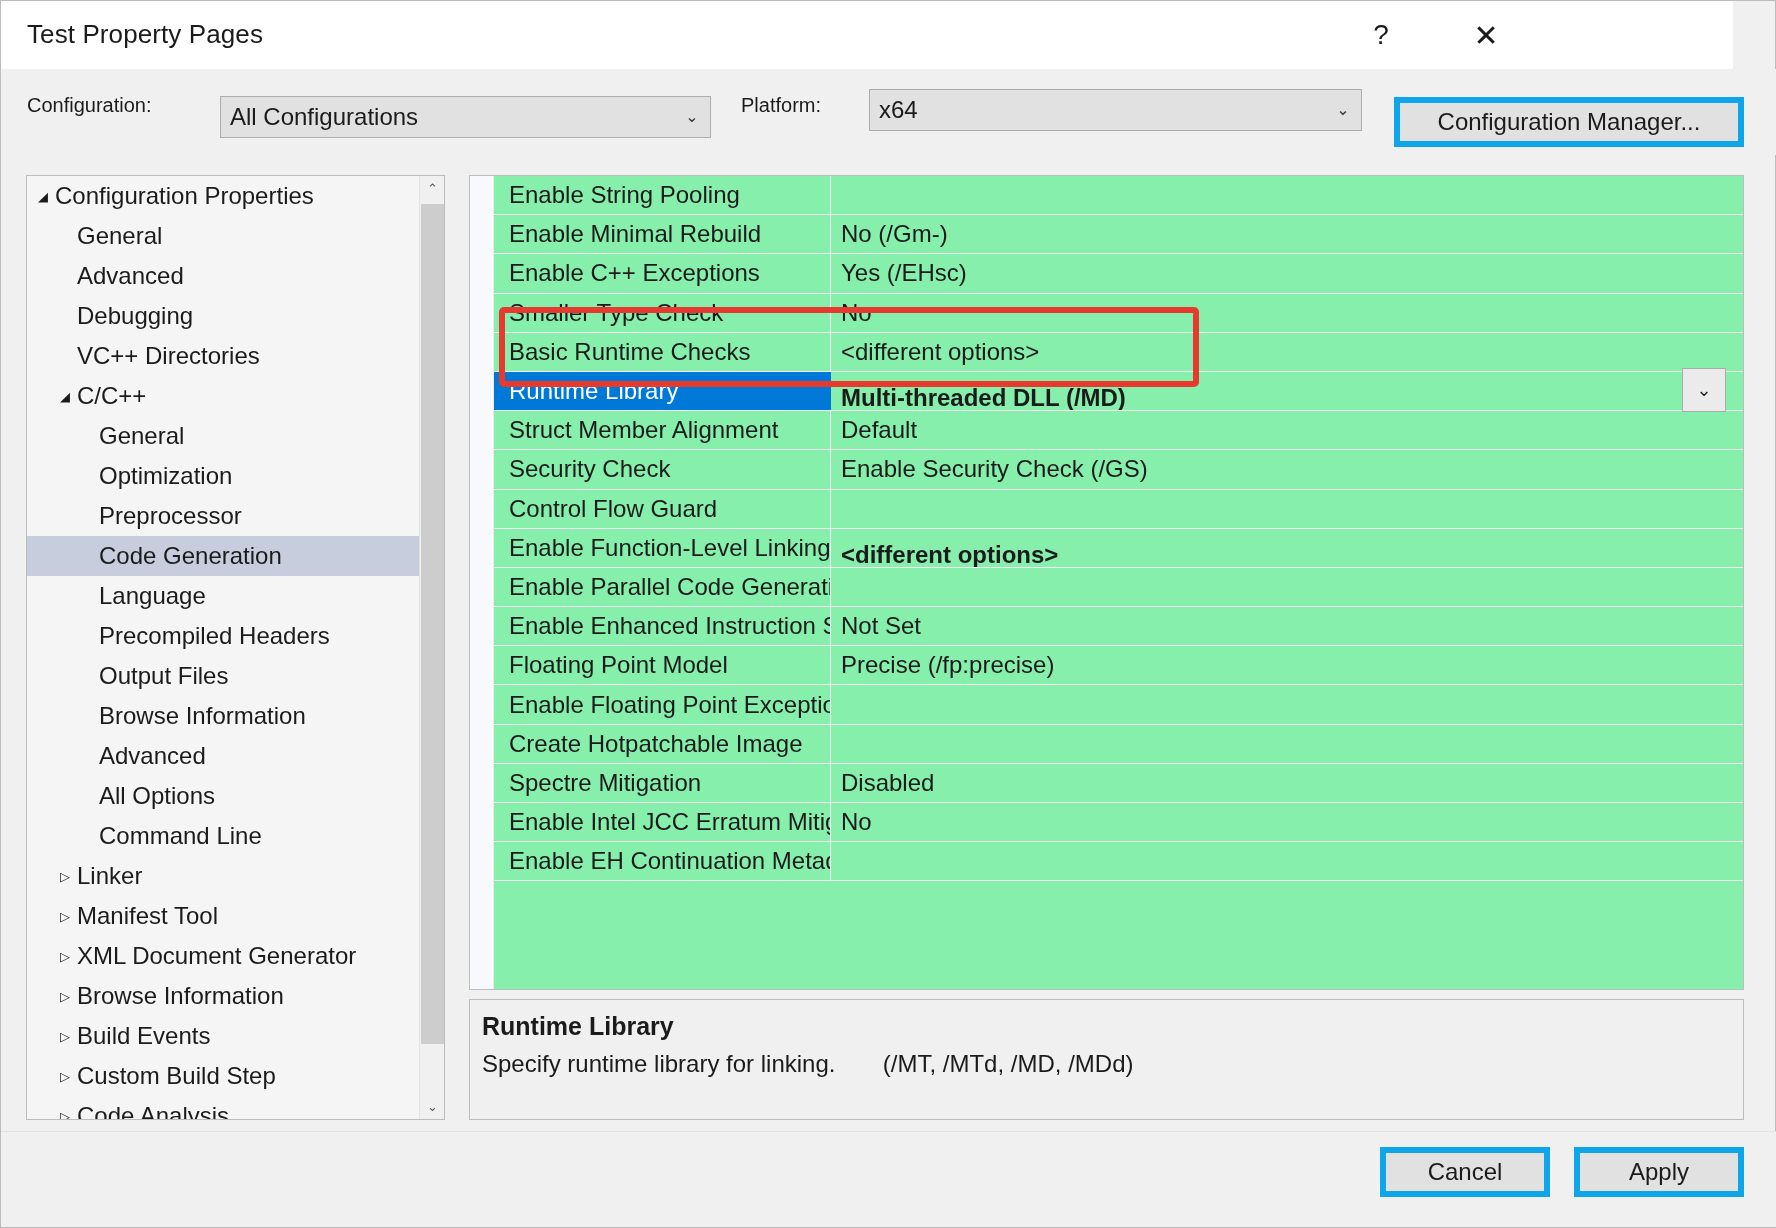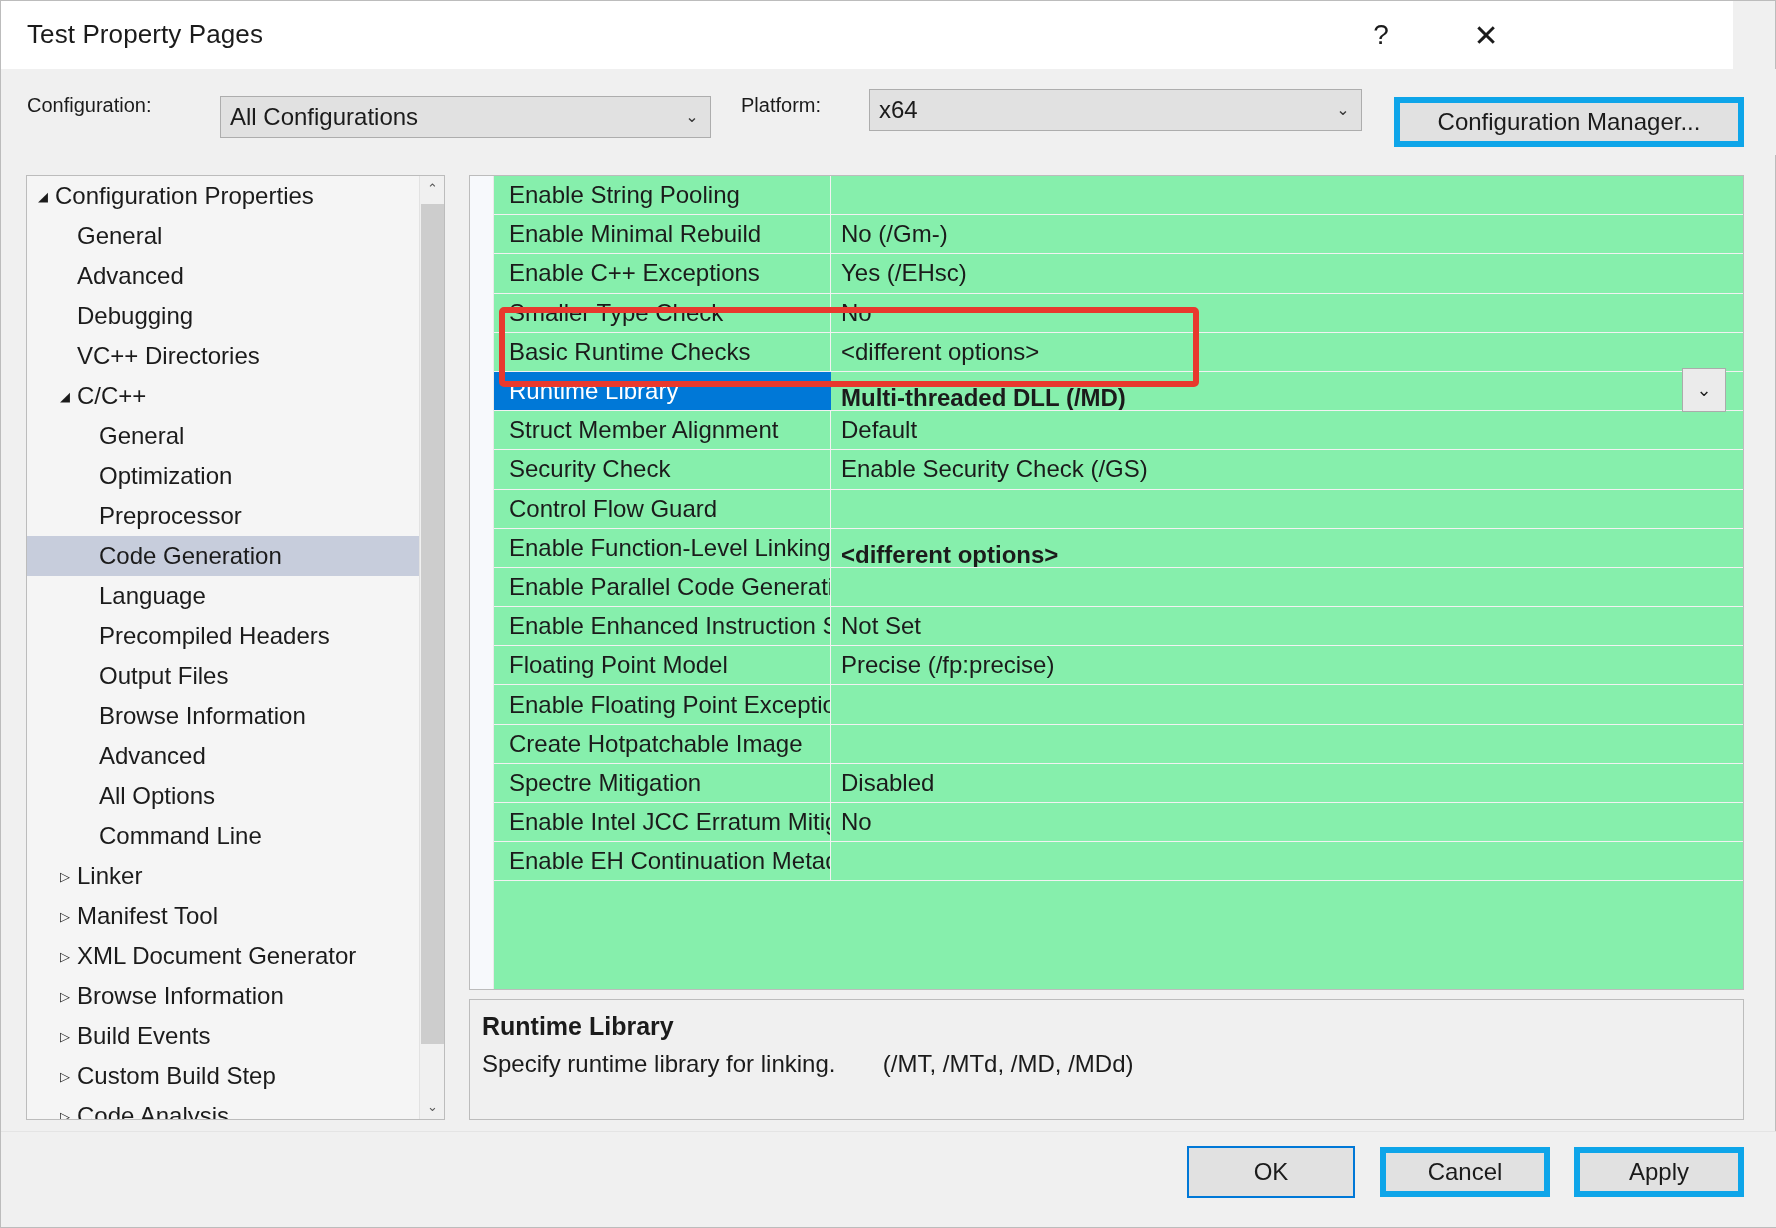--- a/index.html
+++ b/index.html
@@ -452,17 +452,16 @@
   <div class="desc-panel">
     <div class="desc-title">Runtime Library</div>
     <div class="desc-body">
       <span>Specify runtime library for linking.</span>
       <span class="gap"></span>
       <span>(/MT, /MTd, /MD, /MDd)</span>
     </div>
   </div>
 
   <div class="footer"></div>
-  <div class="btn btn-ok">OK</div>
   <div class="btn btn-cancel">Cancel</div>
   <div class="btn btn-apply">Apply</div>
 
 </div>
 
 </body></html>

